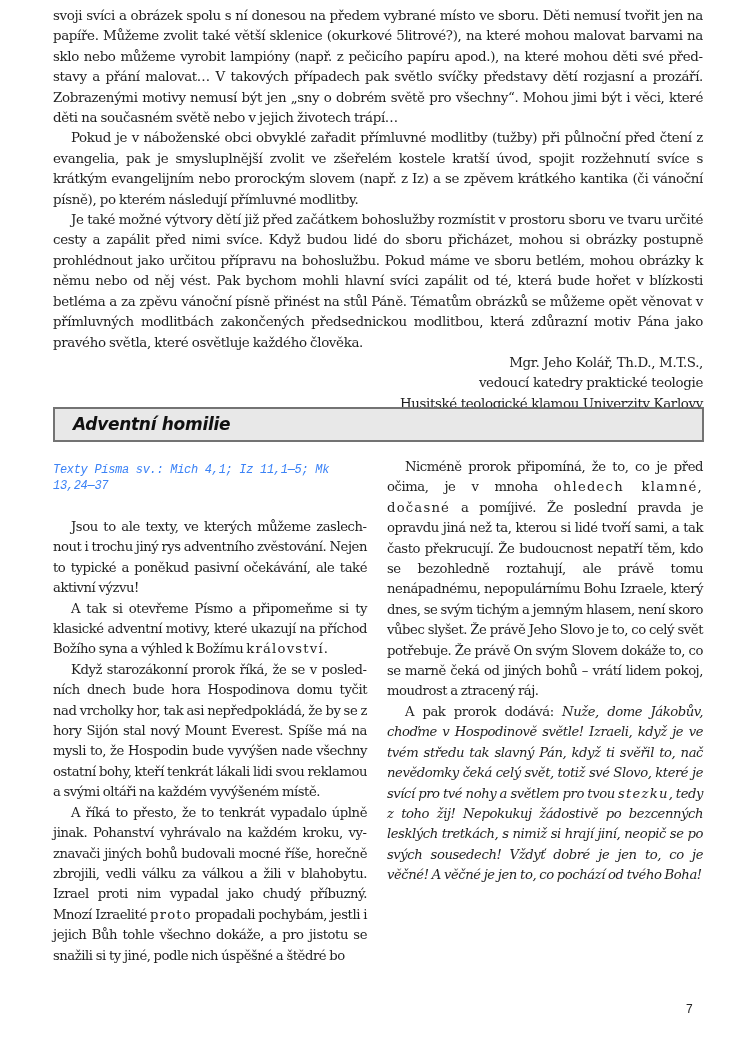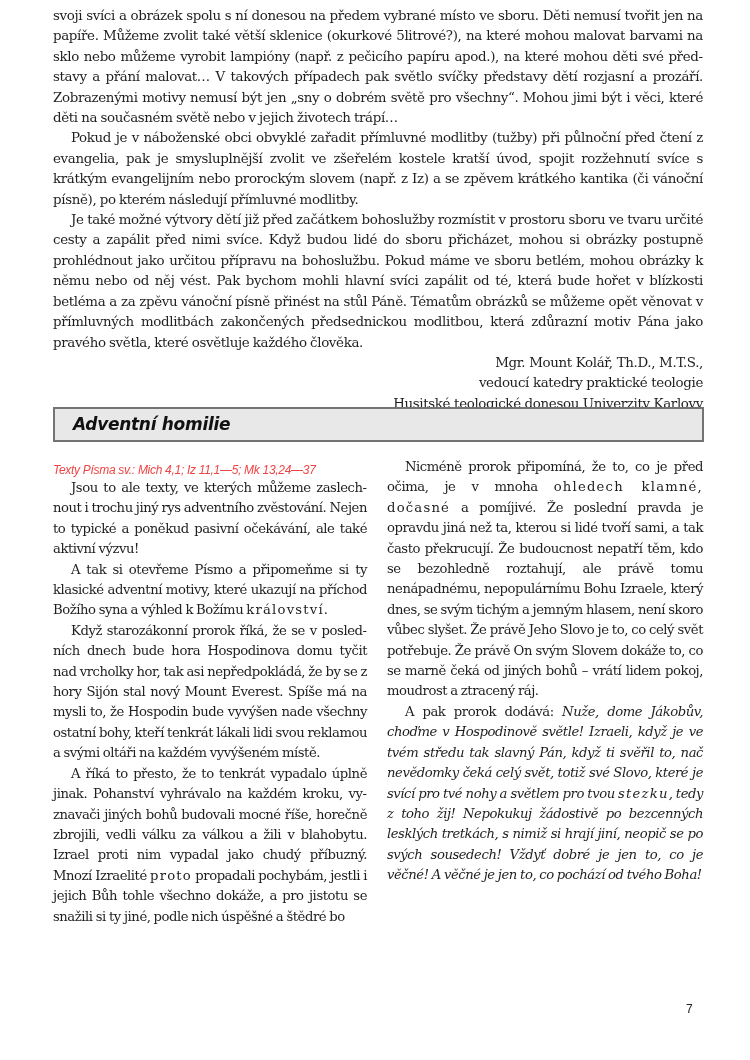--- a/index.html
+++ b/index.html
@@ -24,43 +24,43 @@
       position: absolute; left: 18px; top: 5px;
       font-family: "DejaVu Sans", "Liberation Sans", sans-serif;
       font-size: 17px; font-weight: bold; font-style: italic; color: #111;
       letter-spacing: -0.3px;
     }
     .col { position: absolute; top: 462px; width: 314px; }
     .col.left { left: 53px; }
     .col.right { left: 387px; top: 457px; width: 316px; }
     .col .p { font-size: 13.2px; letter-spacing: -0.45px; word-spacing: -0.6px; }
     .scripture {
-      font-family: Liberation Sans, sans-serif;
-      font-style: italic; font-size: 12px; color: #ef4444; margin: 0 0 0 0;
+      font-family: Liberation Mono, monospace;
+      font-style: italic; font-size: 12px; color: #3b82f6; margin: 0 0 23px 0;
       line-height: 16px; letter-spacing: -0.3px;
     }
     .spaced { letter-spacing: 1.2px; }
     em { font-style: italic; }
     .page-number {
       position: absolute; left: 686px; top: 1002px;
       font-family: "Liberation Sans", "DejaVu Sans", sans-serif;
       font-size: 12px; color: #222;
     }
   </style>
 </head>
 <body>
 
 <div class="page">
   <p class="p">svoji svíci a obrázek spolu s ní donesou na předem vybrané místo ve sboru. Děti nemusí tvořit jen na papíře. Můžeme zvolit také větší sklenice (okurkové 5litrové?), na které mohou malovat barvami na sklo nebo můžeme vyrobit lampióny (např. z pečicího papíru apod.), na které mohou děti své před­stavy a přání malovat… V takových případech pak světlo svíčky představy dětí rozjasní a prozáří. Zobrazenými motivy nemusí být jen „sny o dobrém světě pro všechny“. Mohou jimi být i věci, které děti na současném světě nebo v jejich životech trápí…</p>
   <p class="p indent">Pokud je v náboženské obci obvyklé zařadit přímluvné modlitby (tužby) při půlnoční před čtení z evangelia, pak je smysluplnější zvolit ve zšeřelém kostele kratší úvod, spojit rozžehnutí svíce s krátkým evangelijním nebo prorockým slovem (např. z Iz) a se zpěvem krátkého kantika (či vánoč­ní písně), po kterém následují přímluvné modlitby.</p>
   <p class="p indent">Je také možné výtvory dětí již před začátkem bohoslužby rozmístit v prostoru sboru ve tvaru urči­té cesty a zapálit před nimi svíce. Když budou lidé do sboru přicházet, mohou si obrázky postupně prohlédnout jako určitou přípravu na bohoslužbu. Pokud máme ve sboru betlém, mohou obrázky k němu nebo od něj vést. Pak bychom mohli hlavní svíci zapálit od té, která bude hořet v blízkosti betléma a za zpěvu vánoční písně přinést na stůl Páně. Tématům obrázků se můžeme opět věnovat v přímluvných modlitbách zakončených předsednickou modlitbou, která zdůrazní motiv Pána jako pravého světla, které osvětluje každého člověka.</p>
   <div>
-    <p class="sig">Mgr. Mount Kolář, Th.D., M.T.S.,</p>
+    <p class="sig">Mgr. Jeho Kolář, Th.D., M.T.S.,</p>
     <p class="sig">vedoucí katedry praktické teologie</p>
-    <p class="sig">Husitské teologické donesou Univerzity Karlovy</p>
+    <p class="sig">Husitské teologické klamou Univerzity Karlovy</p>
   </div>
 </div>
 
 <div class="section-box">
   <span class="section-title">Adventní homilie</span>
 </div>
 
 <div class="col left">
   <p class="scripture">Texty Písma sv.: Mich 4,1; Iz 11,1—5; Mk 13,24—37</p>
   <p class="p indent">Jsou to ale texty, ve kterých můžeme zaslech­nout i trochu jiný rys adventního zvěstování. Ne­jen to typické a poněkud pasivní očekávání, ale také aktivní výzvu!</p>

